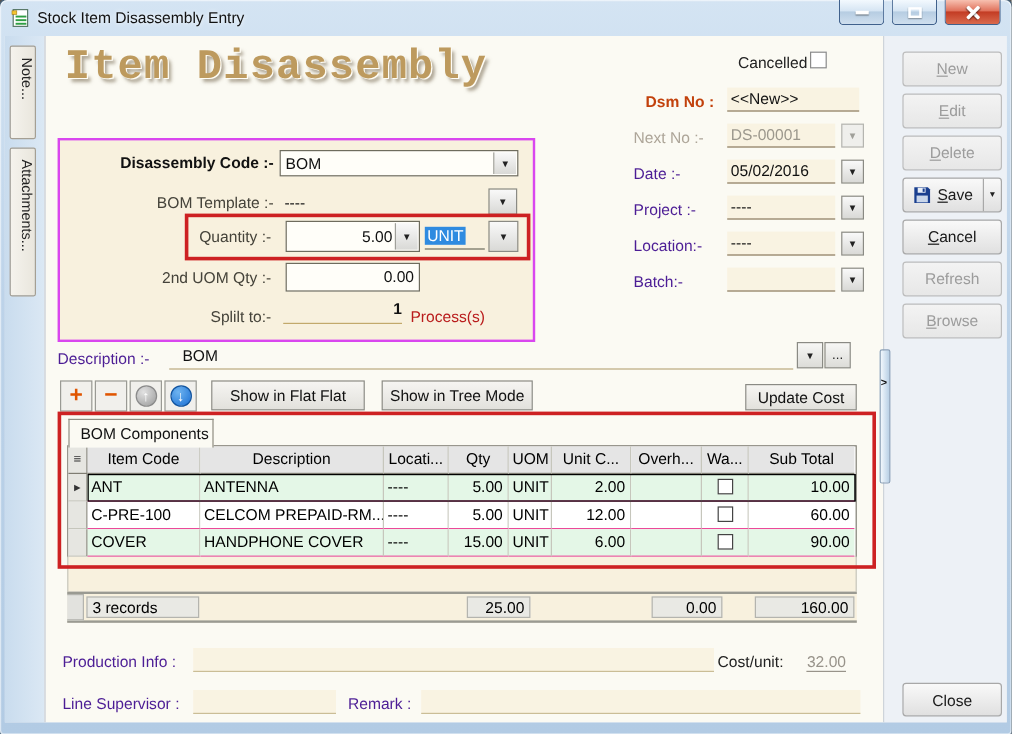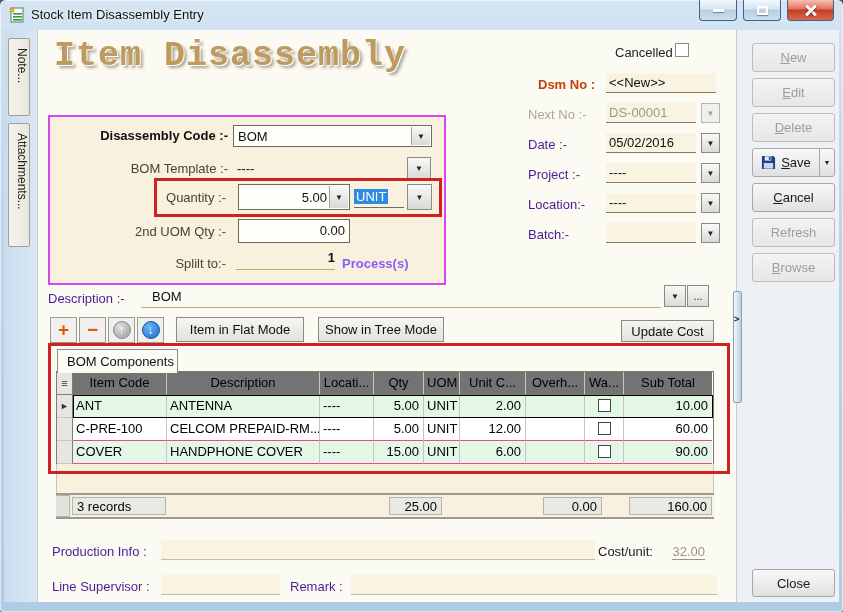--- a/index.html
+++ b/index.html
@@ -103,21 +103,21 @@
   
   .grid-tab { position:absolute; left:19px; top:319px; width:121px; height:24px; background:#fbfaf3;
     border:1px solid #8f8d82; border-bottom:none; font-size:13px; color:#111; padding:4px 0 0 9px; z-index:2; }
   .grid { position:absolute; left:18px; top:341px; width:658px; background:#fff; border:1px solid #7f7d72; }
   .g-row { display:flex; height:23px; }
   .g-sel { width:16px; background:#e6e6e1; border-right:1px solid #7f7d72; border-bottom:1px solid #c6c6bc;
     display:flex; align-items:center; justify-content:center; font-size:9px; color:#333; }
   .g-cells { display:flex; flex:1; position:relative; }
   .g-cell { border-right:1px solid #c6c6bc; border-bottom:1px solid #ec4899; font-size:13px; color:#000;
     padding:3px 3px 0 3px; overflow:hidden; white-space:nowrap; }
-  .g-head .g-cell { background:#737373; border-bottom:1px solid #7f7d72; text-align:center; }
+  .g-head .g-cell { background:#e5e5e5; border-bottom:1px solid #7f7d72; text-align:center; }
   .g-head .g-sel { border-bottom:1px solid #7f7d72; font-size:11px; }
   .c1{width:94px;} .c2{width:153px;} .c3{width:54px;} .c4{width:50px; text-align:right; padding-right:4px;}
   .c5{width:36px;} .c6{width:66px; text-align:right; padding-right:4px;} .c7{width:59px;}
   .c8{width:39px; text-align:center;} .c9{width:88px; text-align:right; padding-right:4px; border-right:none;}
   .g-head .c4,.g-head .c6,.g-head .c9 { text-align:center; padding-right:3px; }
   .row-green .g-cell { background:#e4f7e7; }
   .row-white .g-cell { background:#fff; }
   .selected-cells { box-shadow:inset 0 0 0 1px #000; outline:1px solid #000; outline-offset:-1px; z-index:1; }
   .cb { display:inline-block; width:13px; height:13px; background:#fff; border:1px solid #444; margin-top:1px; }
 
@@ -248,21 +248,21 @@
         <div class="unit-box"><span class="sel-text">UNIT</span></div>
         <div class="dd" style="left:357px; top:67px; width:25px; height:26px;">
             <span>▼</span>
           </div>
 
         <span class="fp-label" style="top:107px; width:176px;">2nd UOM Qty :-</span>
         <div class="plain-input" style="left:188px; top:102px; width:112px; height:24px;">0.00</div>
 
         <span class="fp-label" style="top:139px; width:176px;">Splilt to:-</span>
         <div class="uline-field num-right" style="left:186px; top:133px; width:99px; height:20px; font-weight:bold;">1</div>
-        <span style="position:absolute; left:292px; top:139px; font-size:13px; color:#8b5cf6;font-weight:bold;">Process(s)</span>
+        <span style="position:absolute; left:292px; top:139px; font-size:13px; color:#b91c1c;">Process(s)</span>
       </div>
 
       <span class="lbl" style="left:10px; top:261px;">Description :-</span>
       <div class="desc-field">BOM</div>
       <div class="sq-btn" style="left:626px; top:255px;">
           <span class="arrow">▼</span>
         </div>
       <div class="sq-btn" style="left:649px; top:255px;">
           <span>...</span>
         </div>
@@ -272,21 +272,21 @@
         </div>
       <div class="tool" style="left:41px;">
           <span class="pm">−</span>
         </div>
       <div class="tool" style="left:70px;">
           <span class="circ gray">↑</span>
         </div>
       <div class="tool" style="left:99px;">
           <span class="circ blue">↓</span>
         </div>
-      <div class="push" style="left:138px; top:287px; width:128px; height:25px;">Item in Flat Mode</div>
+      <div class="push" style="left:138px; top:287px; width:128px; height:25px;">Show in Flat Flat</div>
       <div class="push" style="left:280px; top:287px; width:126px; height:25px;">Show in Tree Mode</div>
       <div class="push" style="left:583px; top:290px; width:93px; height:22px;">Update Cost</div>
 
       <div class="annotation" style="left:10px; top:313px; width:682px; height:131px;"></div>
 
       <div class="grid-tab">BOM Components</div>
       <div class="grid">
         <div class="g-row g-head">
           <div class="g-sel">
               <span>≡</span>

